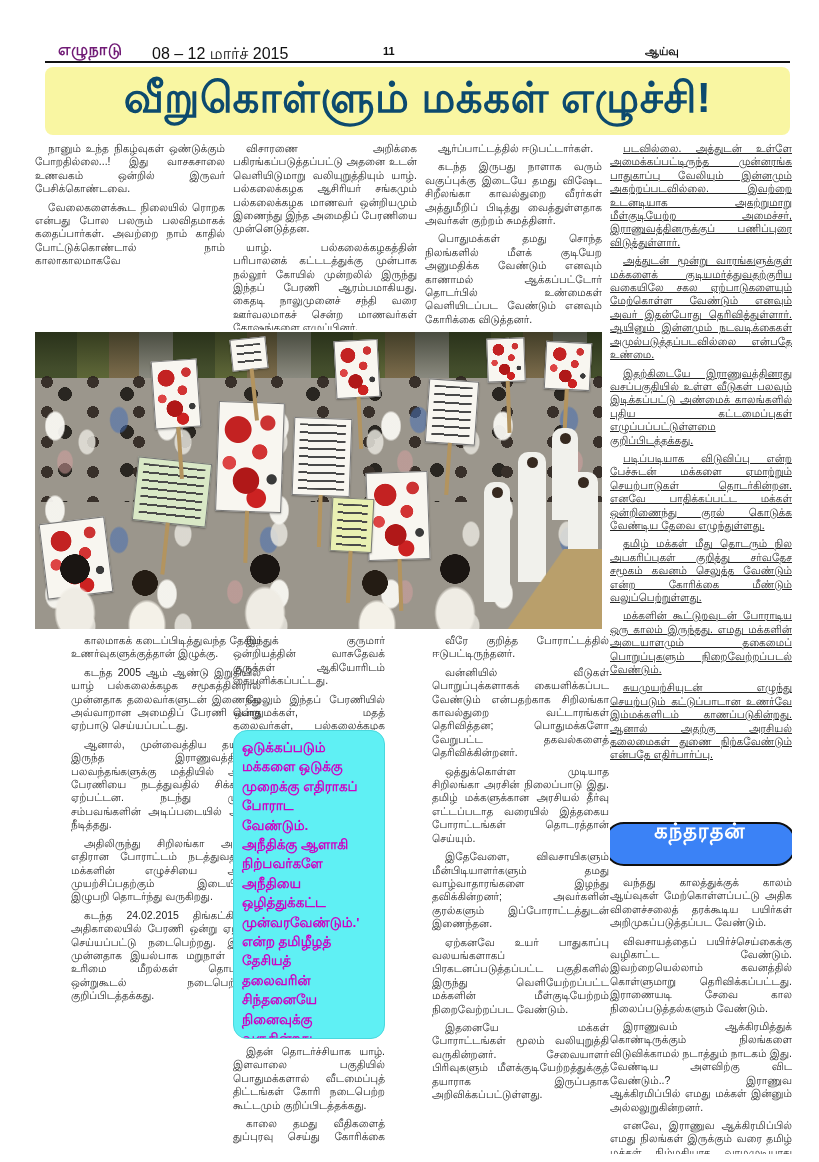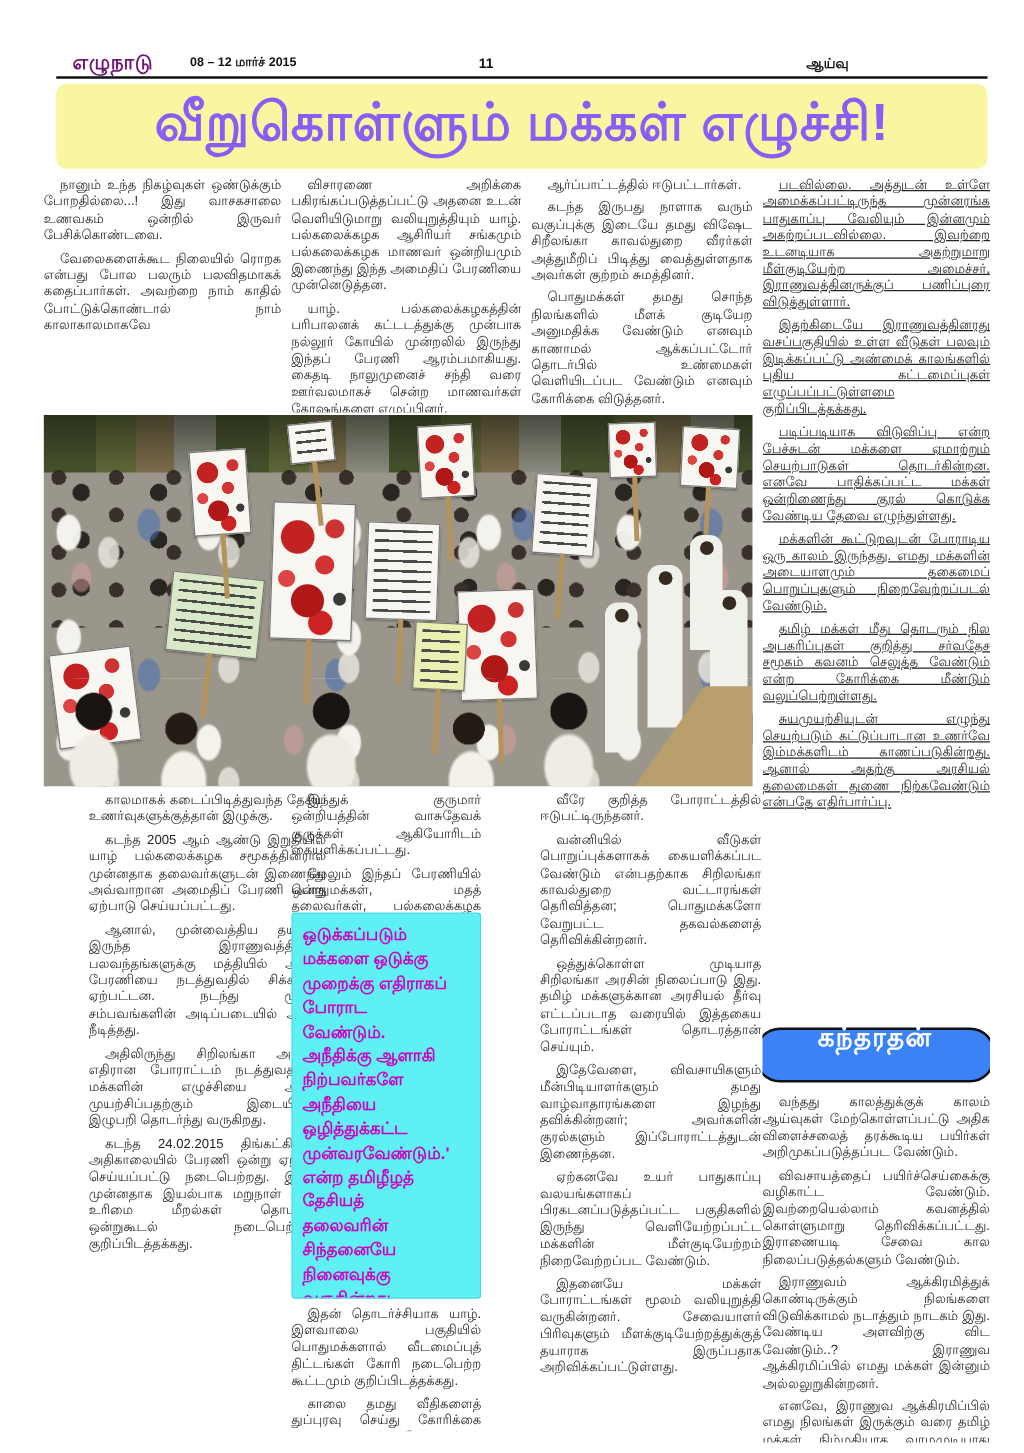--- a/index.html
+++ b/index.html
@@ -2,47 +2,47 @@
 <html><head>
 <meta charset="utf-8">
 <style>
   html,body{margin:0;padding:0;}
   body{
     width:819px;height:1162px;position:relative;background:#ffffff;
     font-family:"Liberation Sans","DejaVu Sans",sans-serif;overflow:hidden;
   }
   
   .m-paper{position:absolute;left:58px;top:41px;font-size:16px;font-weight:bold;color:#701a75;letter-spacing:.5px;}
-  .m-date{position:absolute;left:152px;top:45px;font-size:10px;font-weight:bold;color:#101010;}
+  .m-date{position:absolute;left:152px;top:45px;font-size:16px;font-weight:normal;color:#101010;}
   .m-page{position:absolute;left:383px;top:45px;font-size:11px;font-weight:bold;color:#101010;}
   .m-section{position:absolute;left:645px;top:45px;font-size:11px;font-weight:bold;color:#101010;}
   .m-rule{position:absolute;left:45px;top:61px;width:745px;height:2px;background:#111;}
   
   .headline-box{
     position:absolute;left:45px;top:67px;width:745px;height:68px;border-radius:8px;
     background:#f9f6a2;display:flex;align-items:center;justify-content:center;
   }
-  .headline-text{font-size:42px;font-weight:900;color:#8b5cf6;white-space:nowrap;letter-spacing:.5px;}
+  .headline-text{font-size:42px;font-weight:900;color:#0c4a6e;white-space:nowrap;letter-spacing:.5px;}
   
   .tcol{position:absolute;overflow:hidden;font-size:10.5px;line-height:13.4px;color:#242424;text-align:justify;}
   .para{margin:0 0 5px 0;text-indent:13px;}
   .c1t{left:35px;top:142px;width:190px;height:188px;}
   .c2t{left:233px;top:142px;width:184px;height:188px;}
   .c3t{left:425px;top:142px;width:177px;height:188px;}
   .c4 {left:610px;top:142px;width:182px;height:1012px;}
   .c1b{left:35px;top:634px;width:190px;height:520px;margin-left:36px;}
   .c2b{left:233px;top:634px;width:152px;height:520px;}
   .c3b{left:432px;top:634px;width:177px;height:520px;}
   .c4-top{height:676px;overflow:hidden;text-decoration:underline;}
   .c4-bottom{height:280px;overflow:hidden;margin-top:10px;}
   .c2b-pre{height:96px;overflow:hidden;}
   .c2b-post{height:100px;overflow:hidden;margin-top:6px;}
   
   .pull-quote{
-    background:#5ff0f4;border:1px solid #49d8de;border-radius:3px;
+    background:#5ff0f4;border:1px solid #49d8de;border-radius:14px;
     padding:7px 8px;height:293px;overflow:hidden;
   }
   .pull-quote p{margin:0;font-size:13.5px;line-height:19.4px;font-weight:bold;color:#cf00c4;text-indent:0;text-align:left;}
   
   .banner{
     height:40px;border-radius:20px;background:#3b82f6;border:2px solid #101010;
     display:flex;justify-content:center;margin:4px 0 0 -6px;width:188px;
   }
   .banner span{color:#ffffff;font-weight:900;font-size:21px;letter-spacing:1px;}
   
@@ -128,24 +128,25 @@
   </div>
 <div class="tcol c3t">
     <p class="para">ஆர்ப்பாட்டத்தில் ஈடுபட்டார்கள்.</p>
     <p class="para">கடந்த இருபது நாளாக வரும் வகுப்புக்கு இடையே தமது விஷேட சிறீலங்கா காவல்துறை வீரர்கள் அத்துமீறிப் பிடித்து வைத்துள்ளதாக அவர்கள் குற்றம் சுமத்தினர்.</p>
     <p class="para">பொதுமக்கள் தமது சொந்த நிலங்களில் மீளக் குடியேற அனுமதிக்க வேண்டும் எனவும் காணாமல் ஆக்கப்பட்டோர் தொடர்பில் உண்மைகள் வெளியிடப்பட வேண்டும் எனவும் கோரிக்கை விடுத்தனர்.</p>
   </div>
 
 <div class="tcol c4">
   <div class="c4-top">
       <p class="para">படவில்லை. அத்துடன் உள்ளே அமைக்கப்பட்டிருந்த முன்னரங்க பாதுகாப்பு வேலியும் இன்னமும் அகற்றப்படவில்லை. இவற்றை உடனடியாக அகற்றுமாறு மீள்குடியேற்ற அமைச்சர், இராணுவத்தினருக்குப் பணிப்புரை விடுத்துள்ளார்.</p>
+      <p class="para">அத்துடன் மூன்று வாரங்களுக்குள் மக்களைக் குடியமர்த்துவதற்குரிய வகையிலே சகல ஏற்பாடுகளையும் மேற்கொள்ள வேண்டும் எனவும் அவர் இதன்போது தெரிவித்துள்ளார். ஆயினும் இன்னமும் நடவடிக்கைகள் அமுல்படுத்தப்படவில்லை என்பதே உண்மை.</p>
       <p class="para">இதற்கிடையே இராணுவத்தினரது வசப்பகுதியில் உள்ள வீடுகள் பலவும் இடிக்கப்பட்டு அண்மைக் காலங்களில் புதிய கட்டமைப்புகள் எழுப்பப்பட்டுள்ளமை குறிப்பிடத்தக்கது.</p>
       <p class="para">படிப்படியாக விடுவிப்பு என்ற பேச்சுடன் மக்களை ஏமாற்றும் செயற்பாடுகள் தொடர்கின்றன. எனவே பாதிக்கப்பட்ட மக்கள் ஒன்றிணைந்து குரல் கொடுக்க வேண்டிய தேவை எழுந்துள்ளது.</p>
+      <p class="para">தமிழ் மக்கள் மீது தொடரும் நில அபகரிப்புகள் குறித்து சர்வதேச சமூகம் கவனம் செலுத்த வேண்டும் என்ற கோரிக்கை மீண்டும் வலுப்பெற்றுள்ளது.</p>
       <p class="para">மக்களின் கூட்டுறவுடன் போராடிய ஒரு காலம் இருந்தது. எமது மக்களின் அடையாளமும் தகைமைப் பொறுப்புகளும் நிறைவேற்றப்படல் வேண்டும்.</p>
-      <p class="para">தமிழ் மக்கள் மீது தொடரும் நில அபகரிப்புகள் குறித்து சர்வதேச சமூகம் கவனம் செலுத்த வேண்டும் என்ற கோரிக்கை மீண்டும் வலுப்பெற்றுள்ளது.</p>
       <p class="para">சுயமுயற்சியுடன் எழுந்து செயற்படும் கட்டுப்பாடான உணர்வே இம்மக்களிடம் காணப்படுகின்றது. ஆனால் அதற்கு அரசியல் தலைமைகள் துணை நிற்கவேண்டும் என்பதே எதிர்பார்ப்பு.</p>
     </div>
   <div class="banner">
     <span>கந்தரதன்</span>
   </div>
   <div class="c4-bottom">
       <p class="para">வந்தது காலத்துக்குக் காலம் ஆய்வுகள் மேற்கொள்ளப்பட்டு அதிக விளைச்சலைத் தரக்கூடிய பயிர்கள் அறிமுகப்படுத்தப்பட வேண்டும்.</p>
       <p class="para">விவசாயத்தைப் பயிர்ச்செய்கைக்கு வழிகாட்ட வேண்டும். இவற்றையெல்லாம் கவனத்தில் கொள்ளுமாறு தெரிவிக்கப்பட்டது. இராணையடி சேவை கால நிலைப்படுத்தல்களும் வேண்டும்.</p>
       <p class="para">இராணுவம் ஆக்கிரமித்துக் கொண்டிருக்கும் நிலங்களை விடுவிக்காமல் நடாத்தும் நாடகம் இது. வேண்டிய அளவிற்கு விட வேண்டும்..? இராணுவ ஆக்கிரமிப்பில் எமது மக்கள் இன்னும் அல்லலுறுகின்றனர்.</p>
       <p class="para">எனவே, இராணுவ ஆக்கிரமிப்பில் எமது நிலங்கள் இருக்கும் வரை தமிழ் மக்கள் நிம்மதியாக வாழமுடியாது என்பதே உண்மை. இதனை உணர்ந்து சர்வதேசம் உடனடி நடவடிக்கை எடுக்க வேண்டும்!</p>

